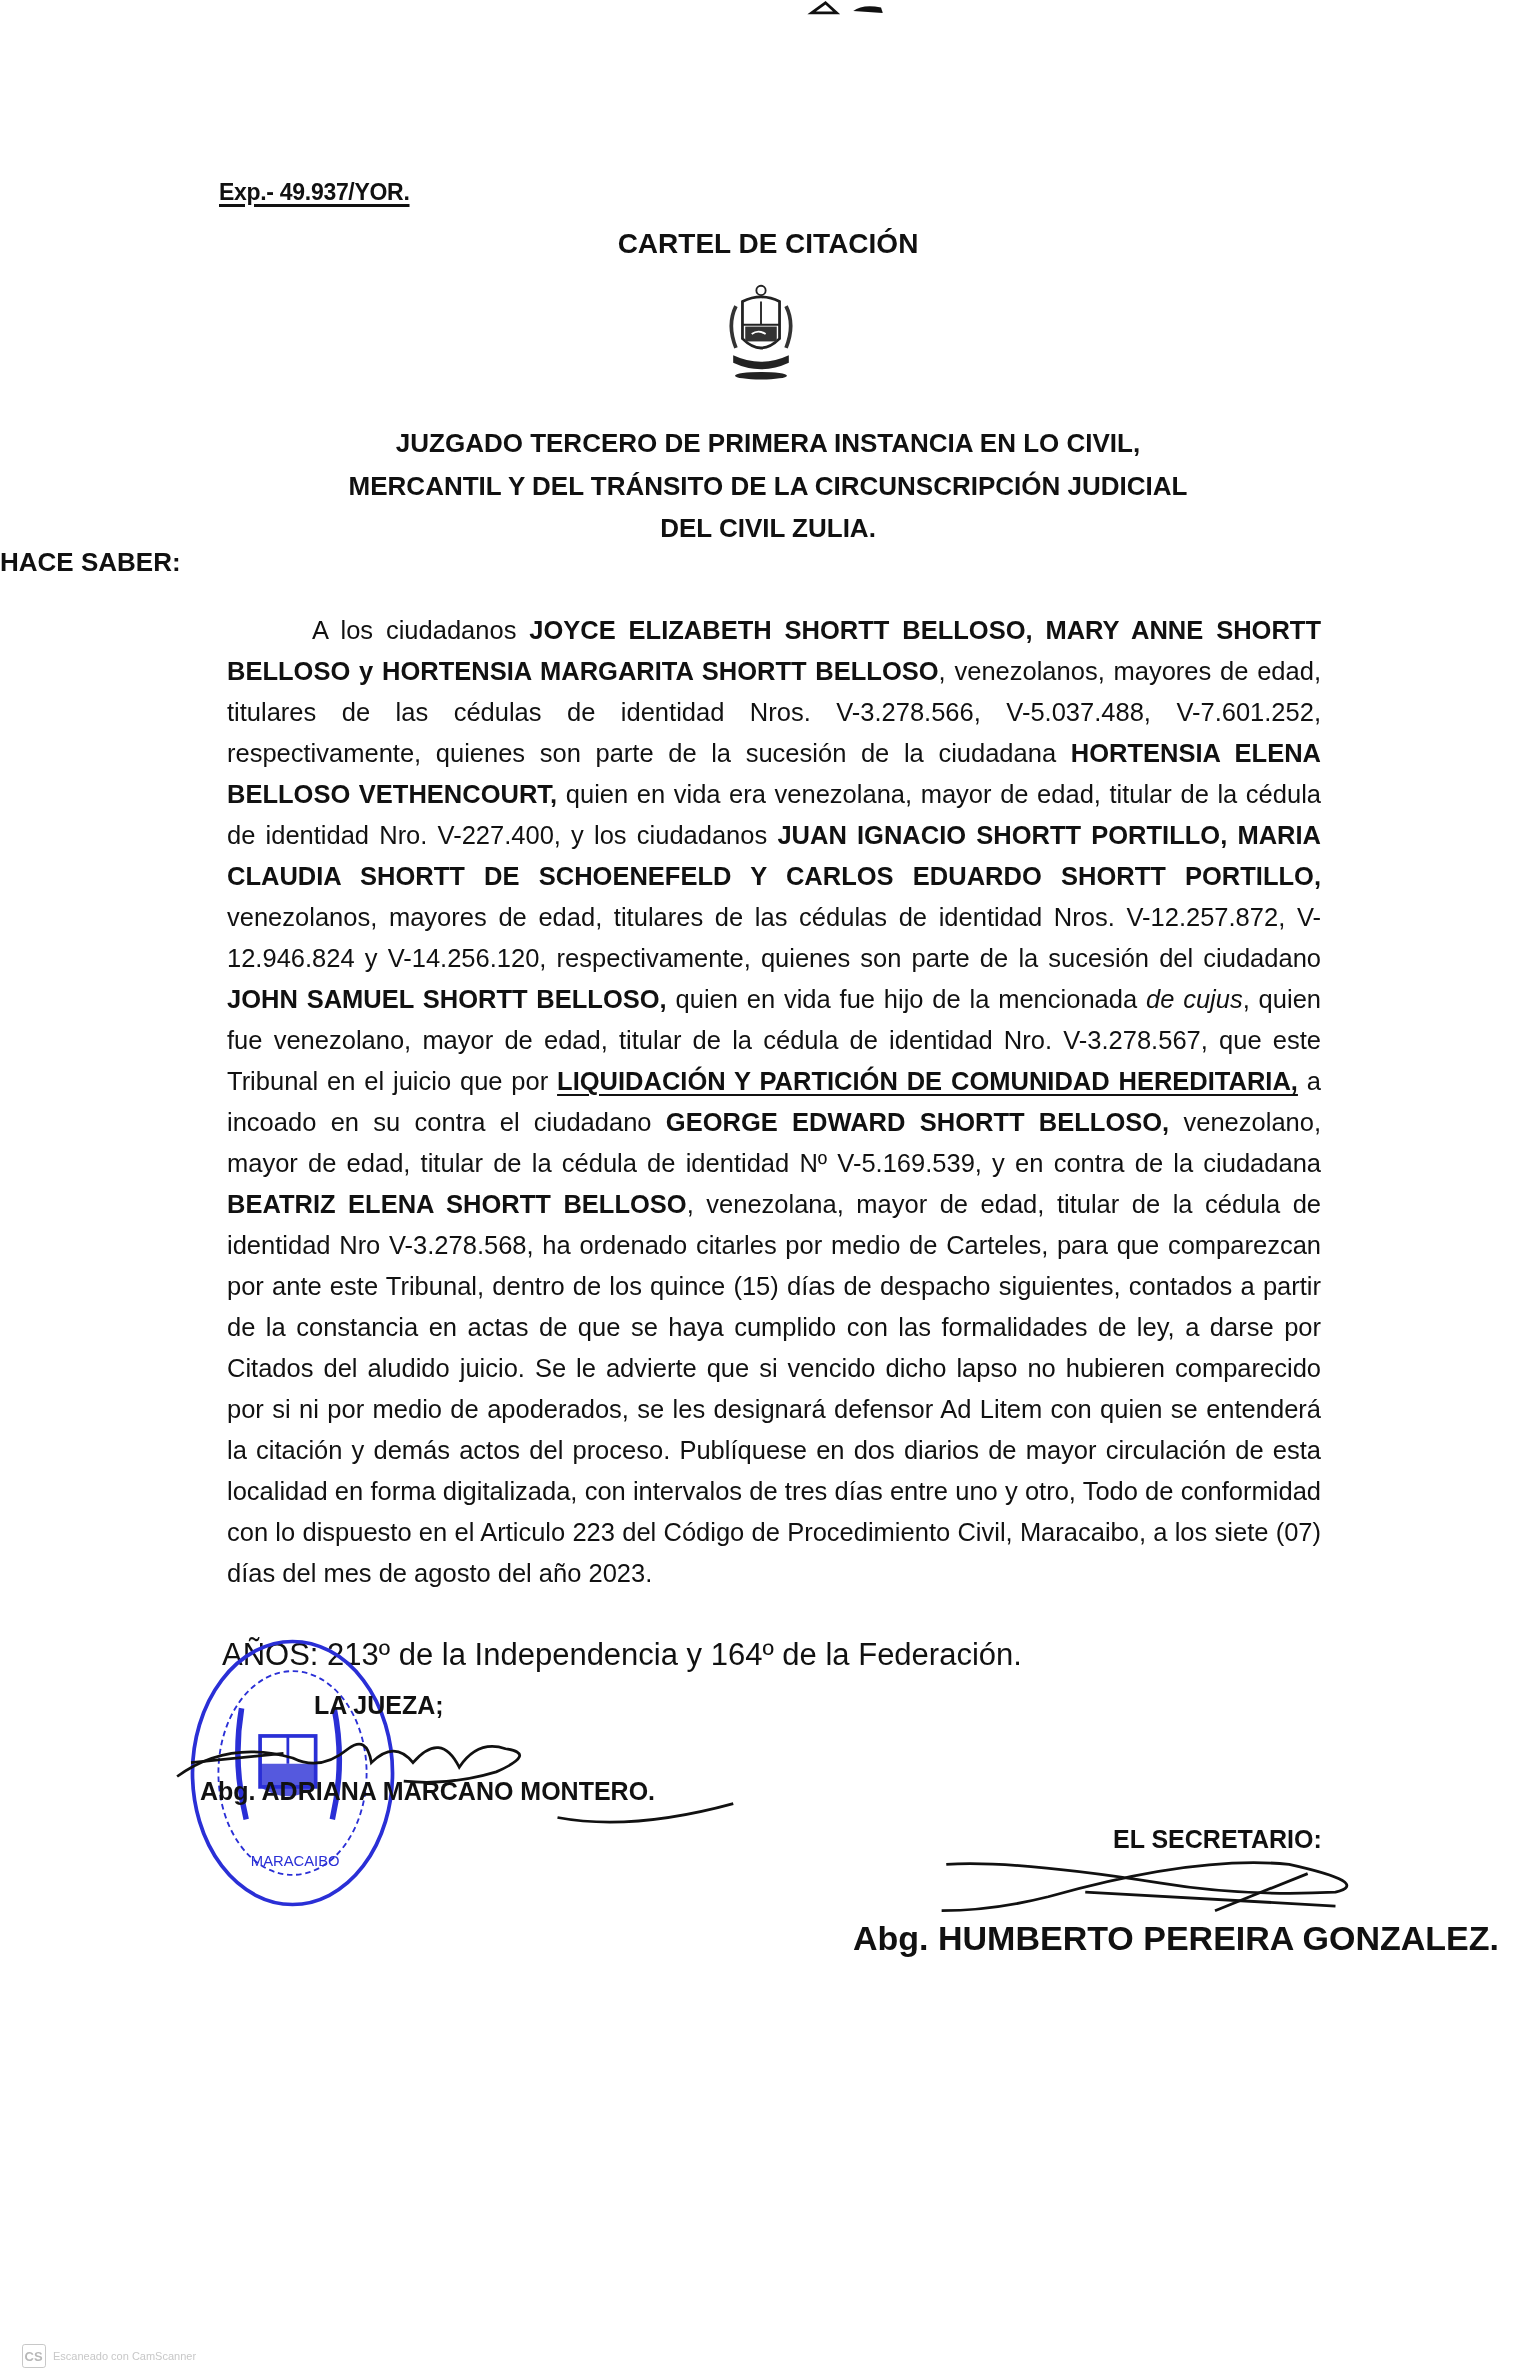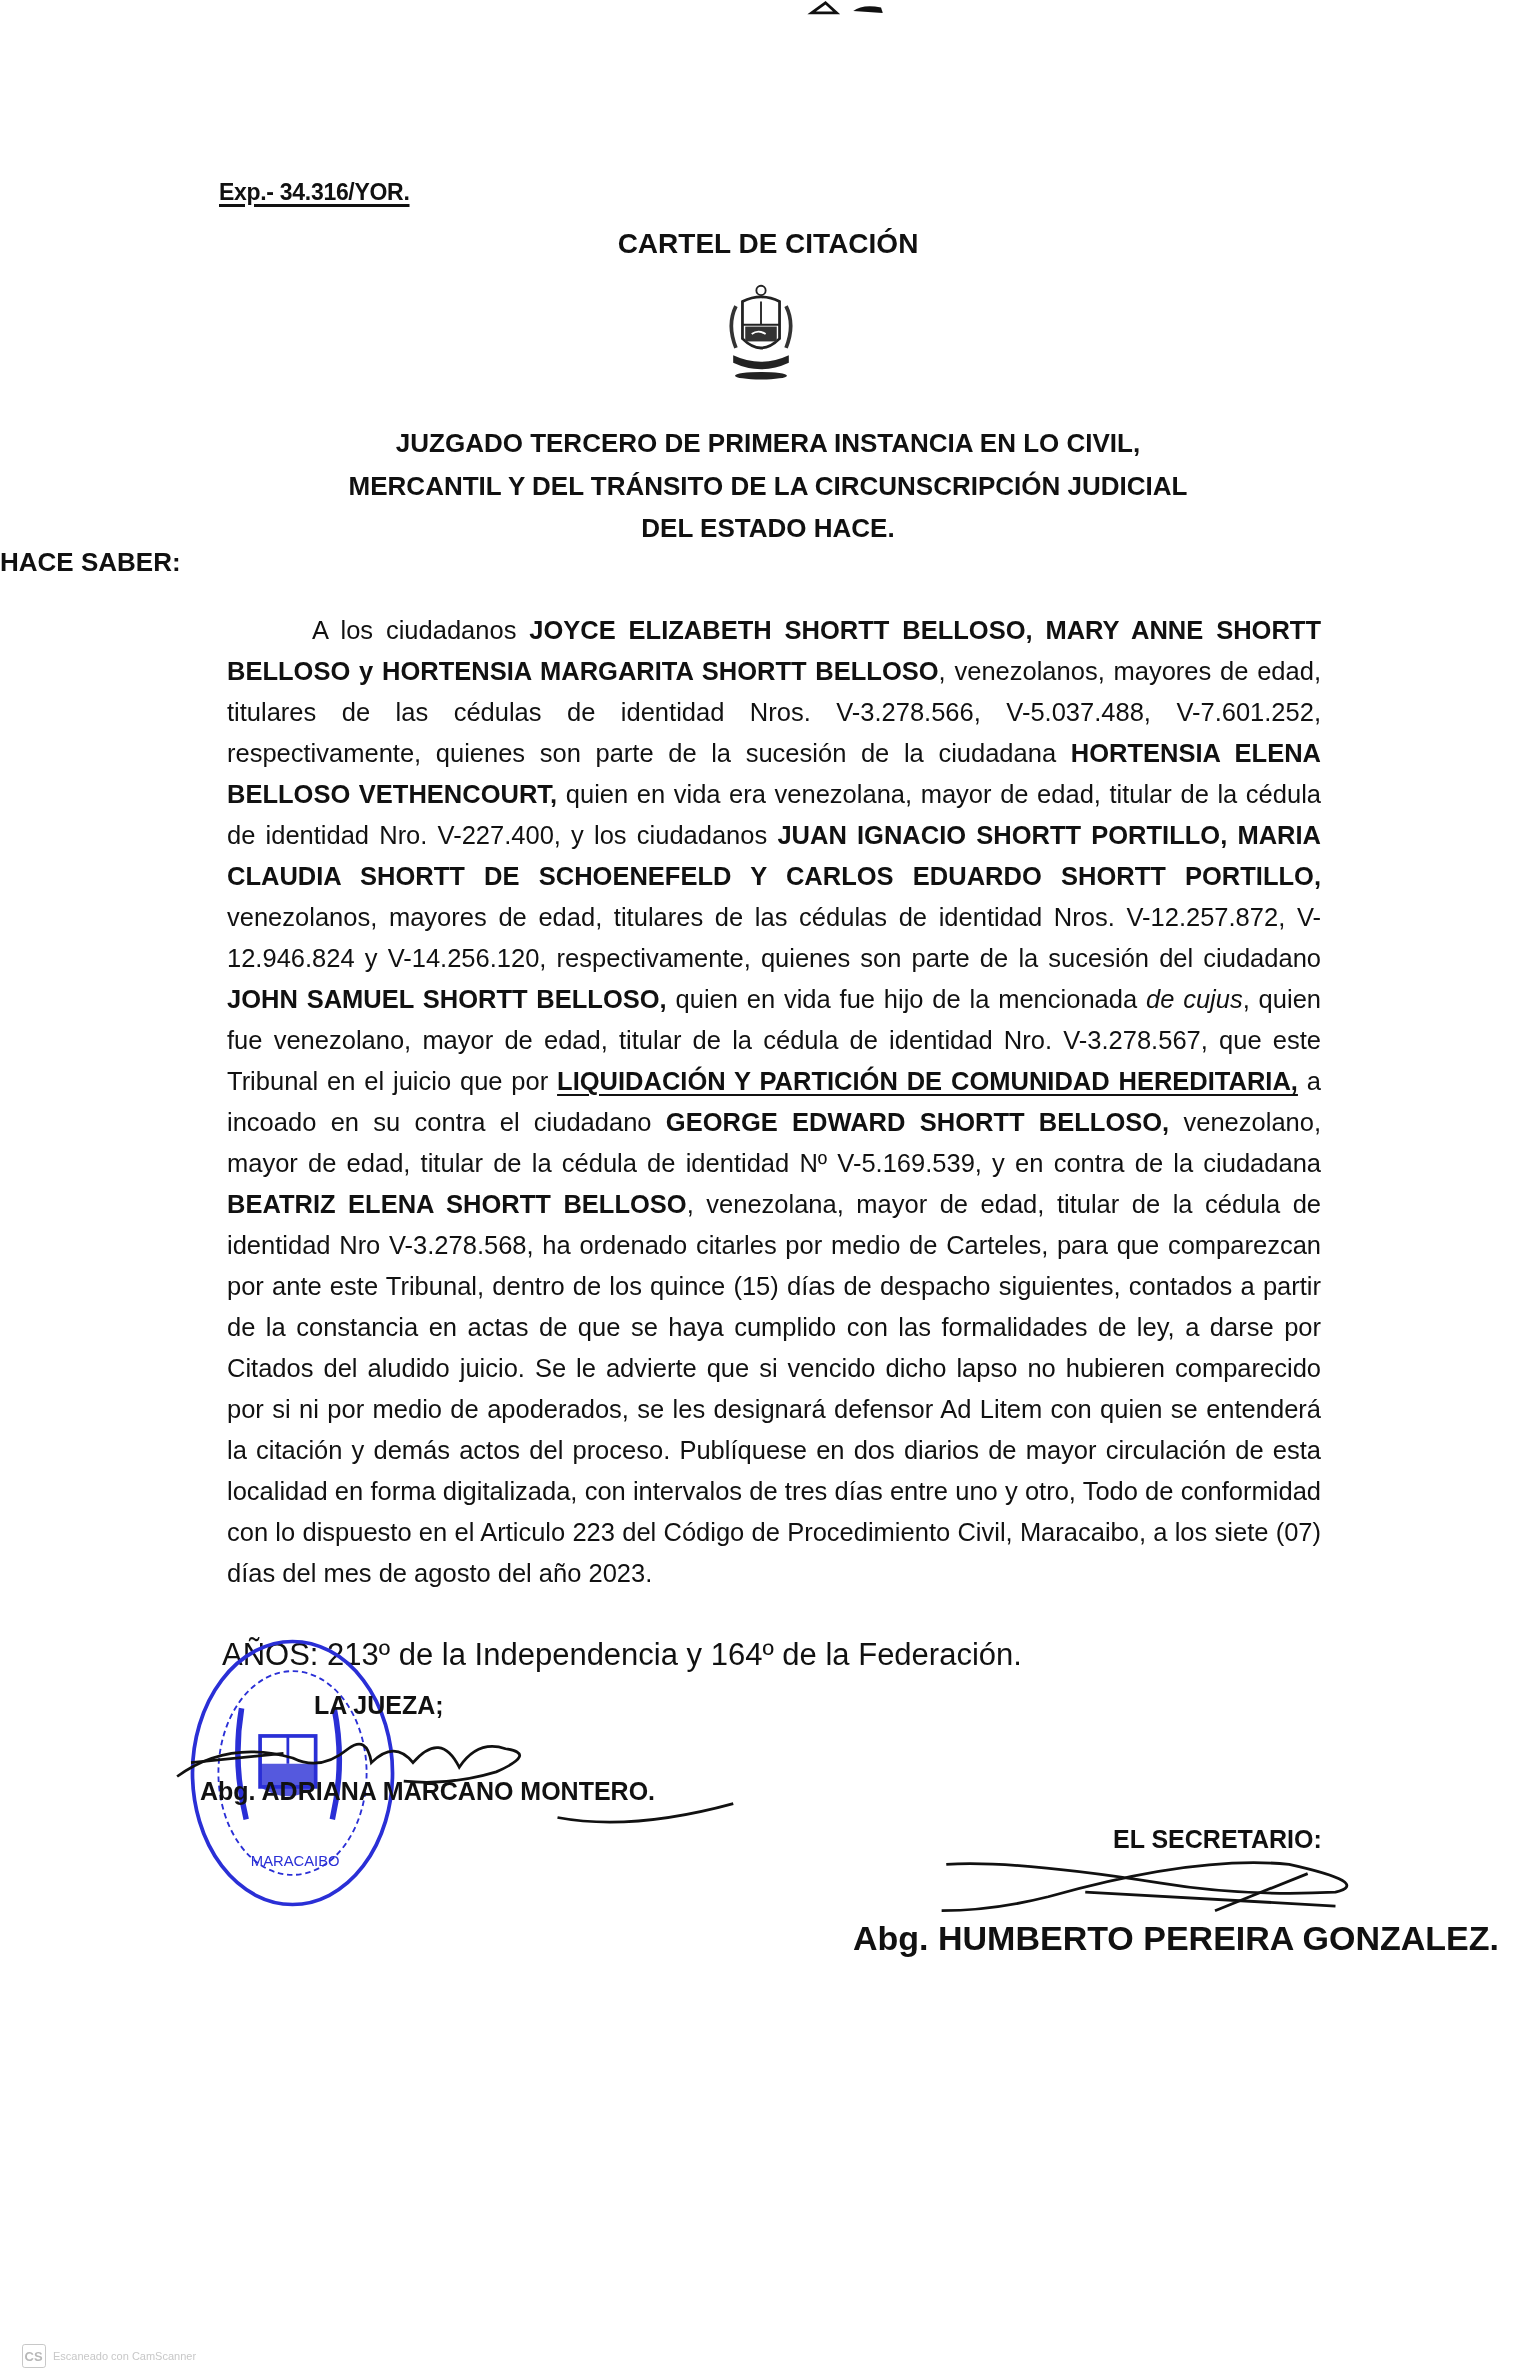--- a/index.html
+++ b/index.html
@@ -51,40 +51,40 @@
 </head>
 <body>
 
 <div class="page">
 
   <svg class="top-artifact" viewBox="0 0 160 18">
     <path d="M5 14 L20 3 L32 14 Z" fill="none" stroke="#111" stroke-width="3"></path>
     <path d="M50 12 Q60 4 80 8 L82 14 Z" fill="#111"></path>
   </svg>
 
-  <div class="exp">Exp.- 34.316/YOR.</div>
+  <div class="exp">Exp.- 49.937/YOR.</div>
 
   <div class="title">CARTEL DE CITACIÓN</div>
 
   <svg class="coat" viewBox="0 0 110 110">
     <circle cx="55" cy="8" r="5" fill="none" stroke="#222" stroke-width="2"></circle>
     <path d="M35 20 Q55 10 75 20 L75 60 Q55 80 35 60 Z" fill="none" stroke="#222" stroke-width="3"></path>
     <line x1="35" y1="45" x2="75" y2="45" stroke="#222" stroke-width="2"></line>
     <line x1="55" y1="20" x2="55" y2="45" stroke="#222" stroke-width="2"></line>
     <rect x="38" y="47" width="34" height="16" fill="#333"></rect>
     <path d="M45 55 Q52 50 60 55" stroke="#fff" stroke-width="2" fill="none"></path>
     <path d="M28 25 Q18 45 28 70" stroke="#333" stroke-width="4" fill="none"></path>
     <path d="M82 25 Q92 45 82 70" stroke="#333" stroke-width="4" fill="none"></path>
     <path d="M25 78 Q55 92 85 78 L85 86 Q55 100 25 86 Z" fill="#222"></path>
     <ellipse cx="55" cy="100" rx="28" ry="4" fill="#222"></ellipse>
   </svg>
 
   <div class="court l1">JUZGADO TERCERO DE PRIMERA INSTANCIA EN LO  CIVIL,</div>
   <div class="court l2">MERCANTIL Y DEL TRÁNSITO DE LA CIRCUNSCRIPCIÓN JUDICIAL</div>
-  <div class="court l3">DEL ESTADO HACE.</div>
+  <div class="court l3">DEL CIVIL ZULIA.</div>
   <div class="hace">HACE SABER:</div>
 
   <div class="body-text">
     <p><span class="indent"></span><span>A los ciudadanos </span><b>JOYCE ELIZABETH SHORTT BELLOSO, MARY ANNE SHORTT BELLOSO</b><b> y </b><b>HORTENSIA MARGARITA SHORTT BELLOSO</b><span>, venezolanos, mayores de edad, titulares de las cédulas de identidad Nros. V-3.278.566, V-5.037.488, V-7.601.252, respectivamente, quienes son parte de la sucesión de la ciudadana </span><b>HORTENSIA ELENA BELLOSO VETHENCOURT,</b><span> quien en vida era venezolana, mayor de edad, titular de la cédula de identidad Nro. V-227.400, y los ciudadanos </span><b>JUAN IGNACIO SHORTT PORTILLO, MARIA CLAUDIA SHORTT DE SCHOENEFELD Y CARLOS EDUARDO SHORTT PORTILLO,</b><span> venezolanos, mayores de edad, titulares de las cédulas de identidad Nros. V-12.257.872, V-12.946.824 y V-14.256.120, respectivamente, quienes son parte de la sucesión del ciudadano </span><b>JOHN SAMUEL SHORTT BELLOSO,</b><span> quien en vida fue hijo de la mencionada </span><i>de cujus</i><span>, quien fue venezolano, mayor de edad, titular de la cédula de identidad Nro. V-3.278.567, que este Tribunal en el juicio que por </span><b><u>LIQUIDACIÓN Y PARTICIÓN DE COMUNIDAD HEREDITARIA,</u></b><span> a incoado en su contra el ciudadano </span><b>GEORGE EDWARD SHORTT BELLOSO,</b><span> venezolano, mayor de edad, titular de la cédula de identidad Nº V-5.169.539, y en contra de la ciudadana </span><b>BEATRIZ ELENA SHORTT BELLOSO</b><span>, venezolana, mayor de edad, titular de la cédula de identidad Nro V-3.278.568, ha ordenado citarles por medio de Carteles, para que comparezcan por ante este Tribunal, dentro de los quince (15) días de despacho siguientes, contados a partir de la constancia en actas de que se haya cumplido con las formalidades de ley, a darse por Citados del aludido juicio. Se le advierte que si vencido dicho lapso no hubieren comparecido por si ni por medio de apoderados, se les designará defensor Ad Litem con quien se entenderá la citación y demás actos del proceso. Publíquese en dos diarios de mayor circulación de esta localidad en forma digitalizada, con intervalos de tres días entre uno y otro, Todo de conformidad con lo dispuesto en el Articulo 223 del Código de Procedimiento Civil, Maracaibo, a los siete (07) días del mes de agosto del año 2023.</span></p>
   </div>
 
   <div class="anos">AÑOS: 213º de la Independencia y 164º de la Federación.</div>
 
   <svg class="seal" viewBox="0 0 230 300">
     <ellipse cx="115" cy="150" rx="108" ry="142" fill="none" stroke="#2a2fd6" stroke-width="4"></ellipse>

